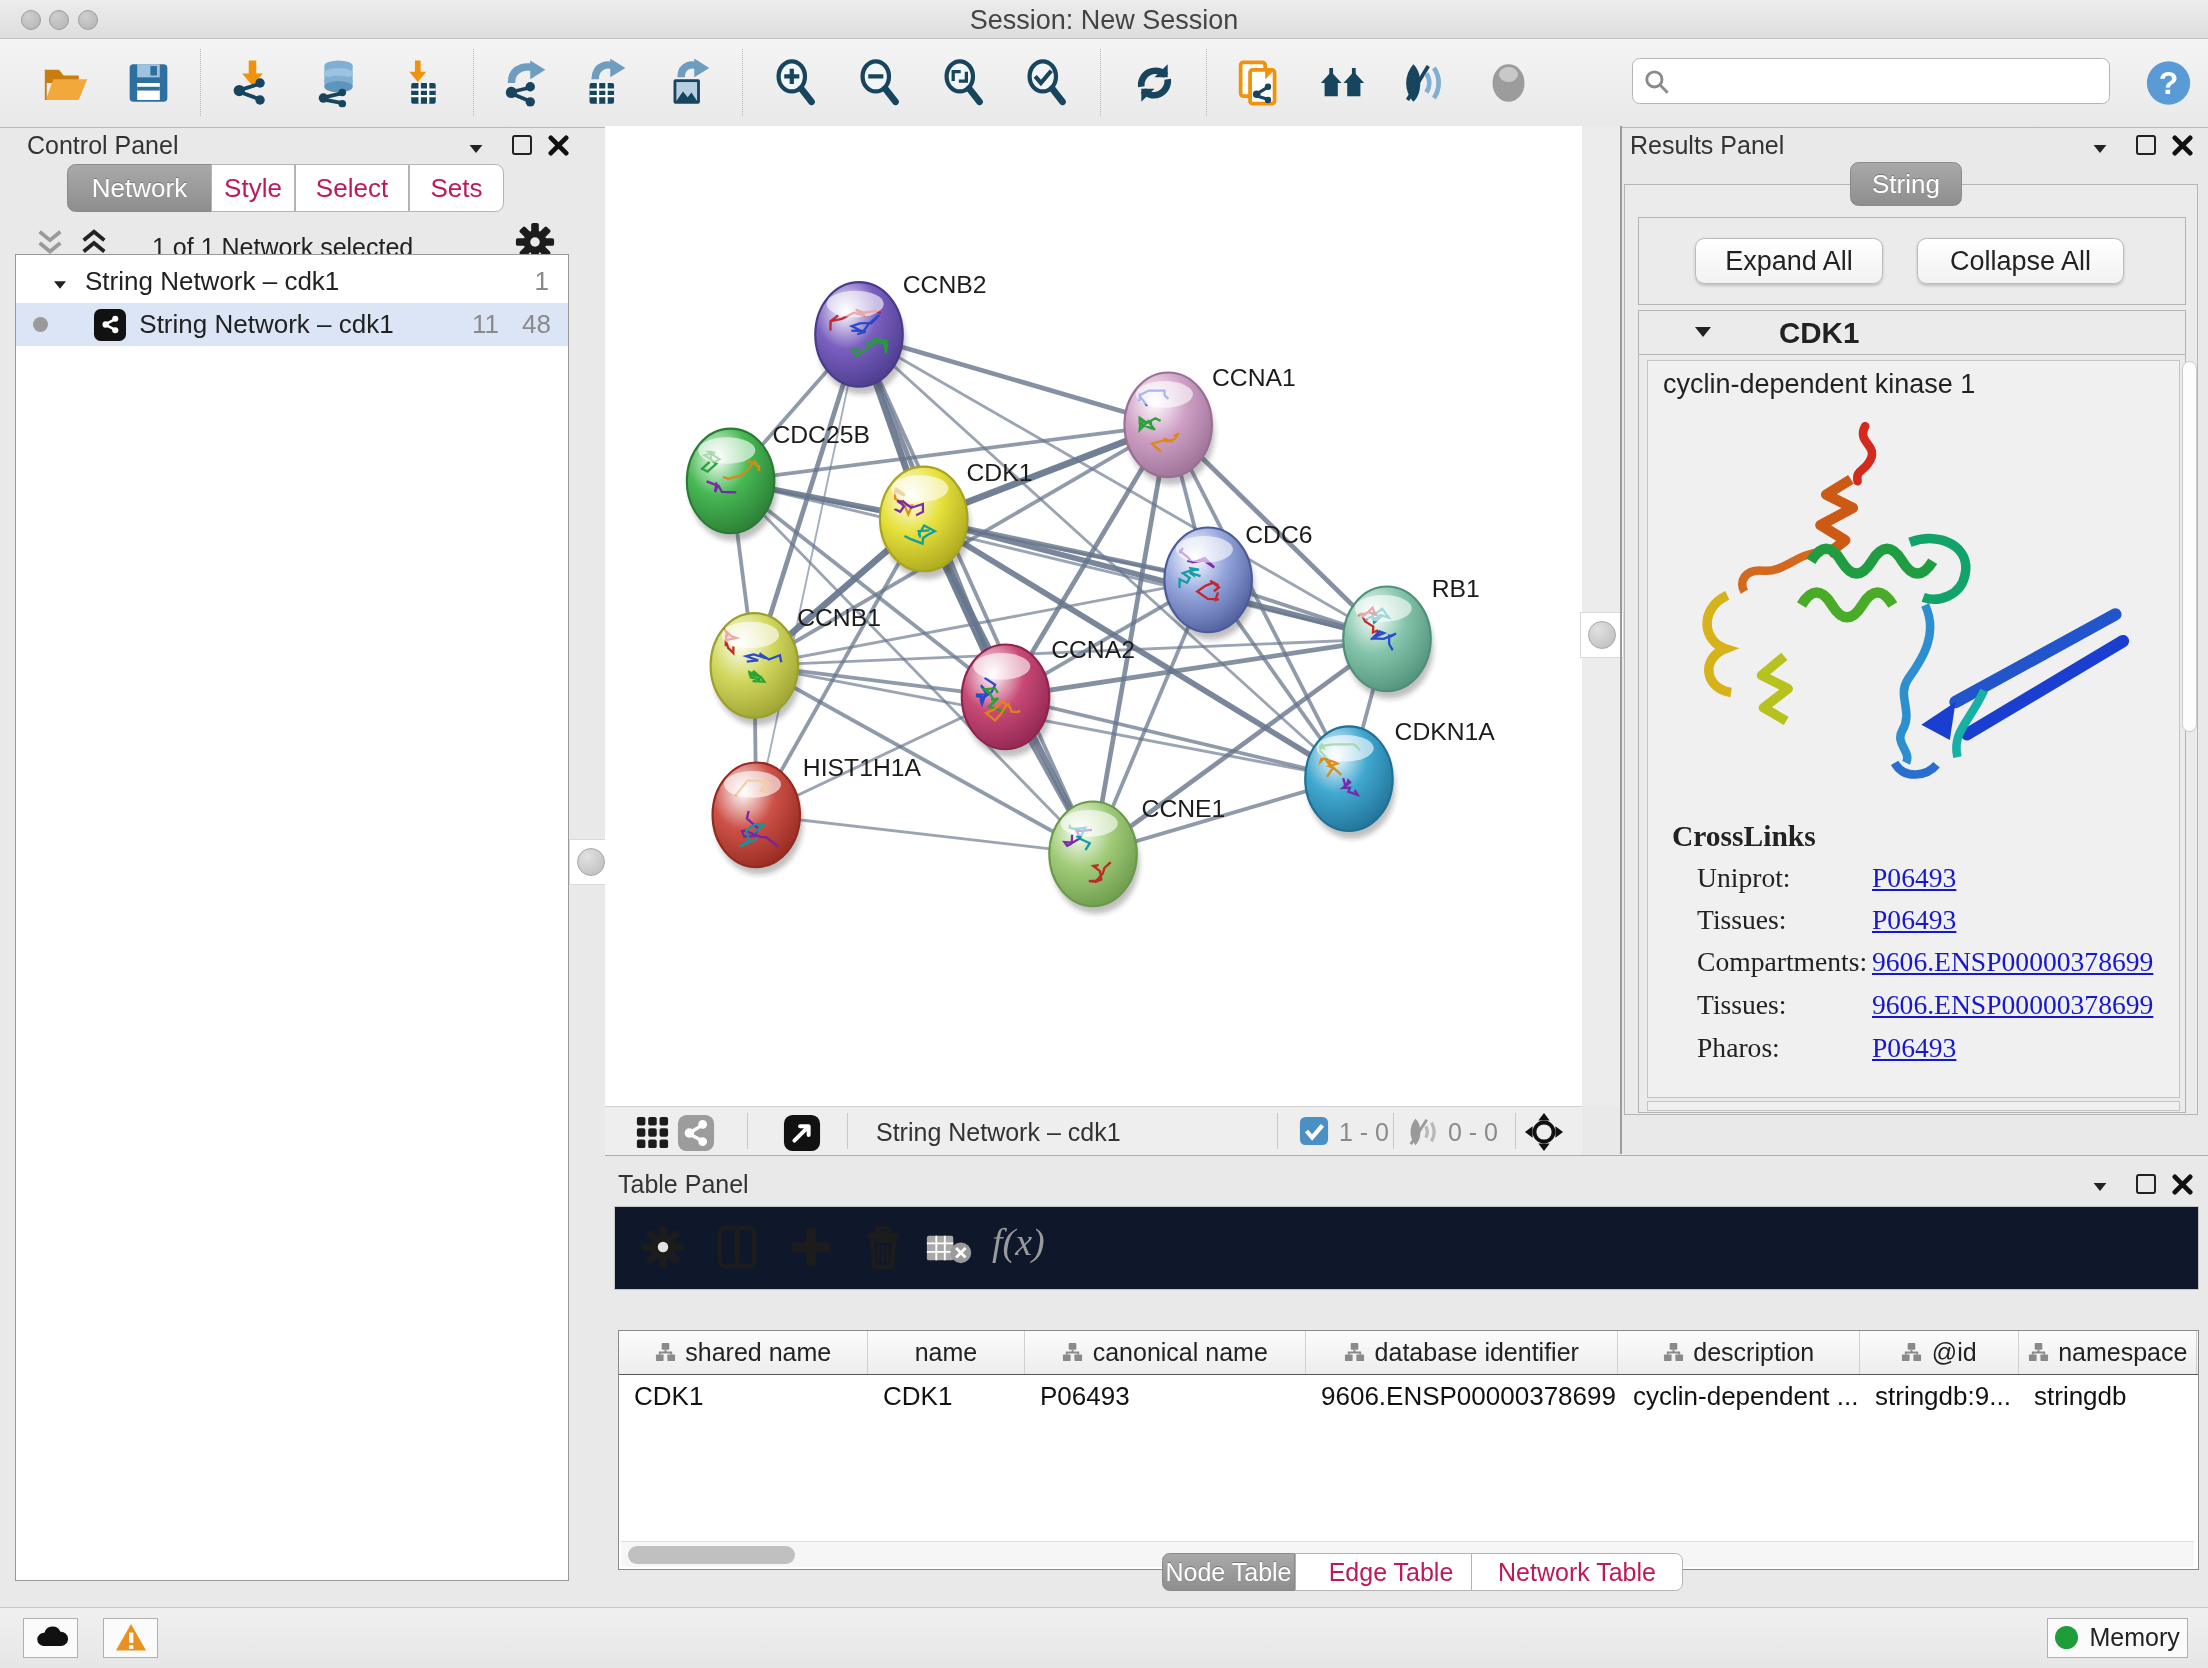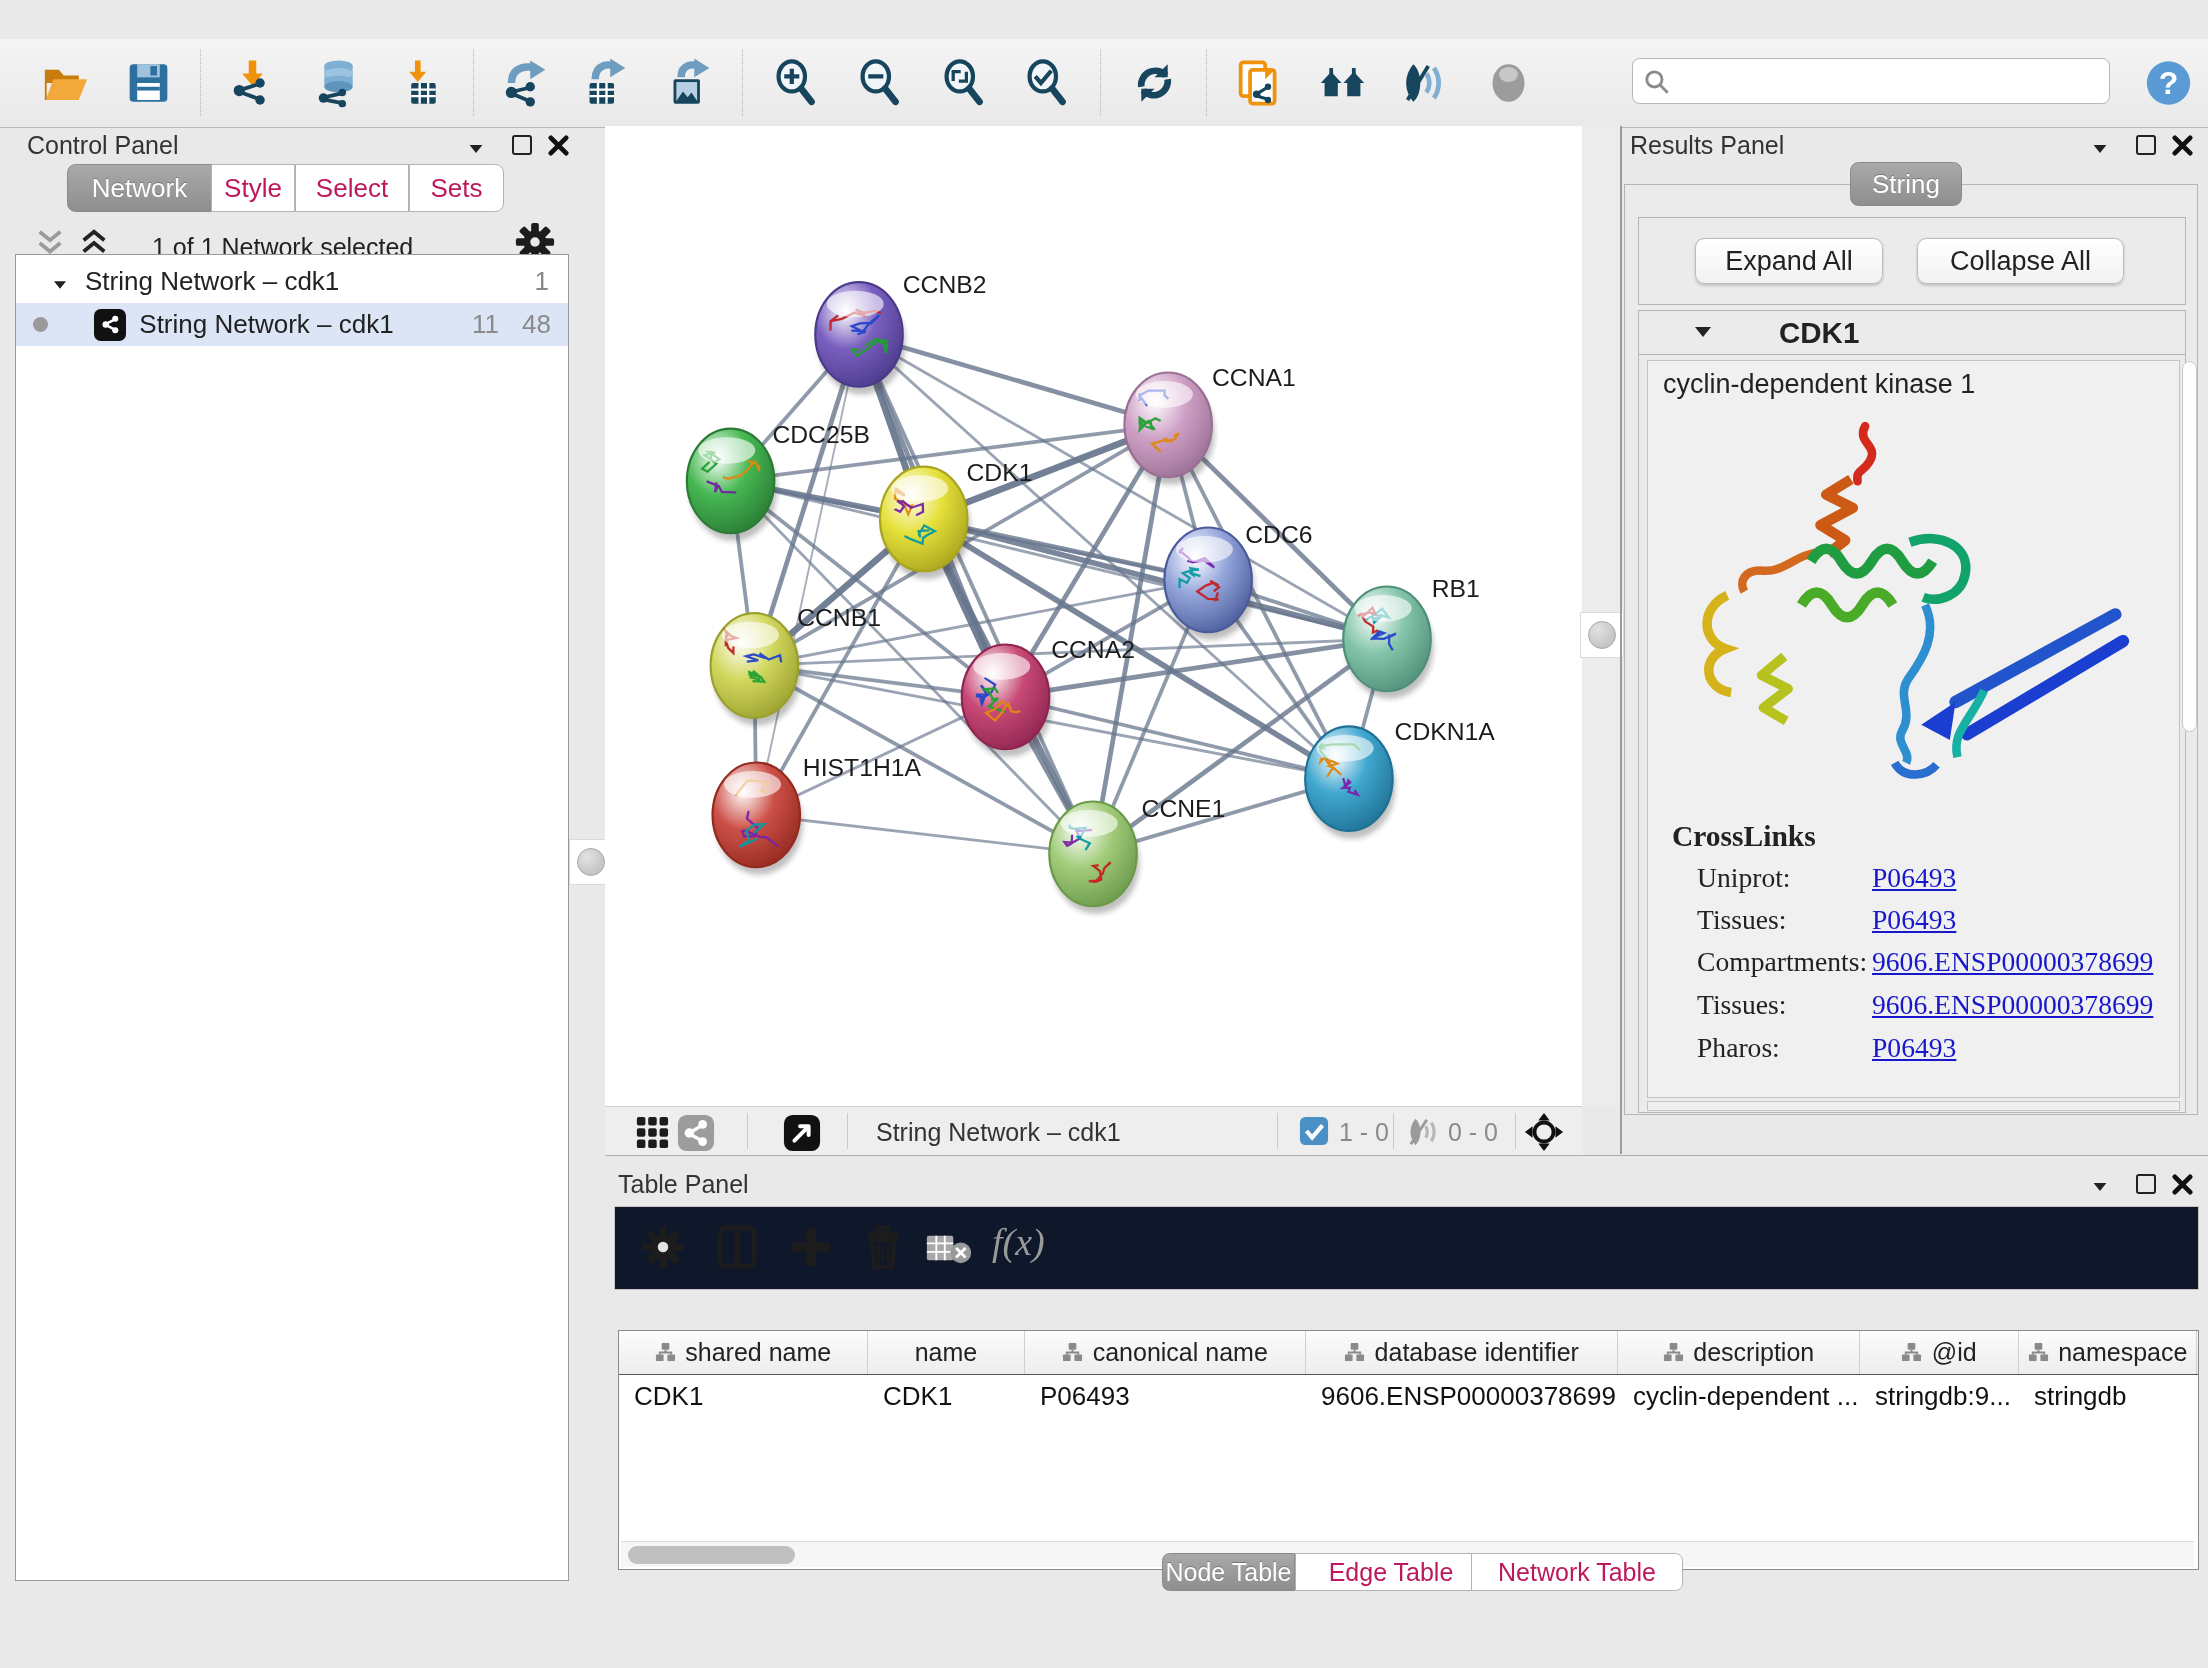--- a/index.html
+++ b/index.html
@@ -78,20 +78,26 @@
   .sb-btn{position:absolute;top:9.5px;height:40px;background:#fbfbfb;border:1.9px solid #b0b0b0;
           display:flex;align-items:center;justify-content:center;cursor:pointer;box-sizing:border-box;}
   
   .t{position:absolute;white-space:nowrap;}
 </style>
 </head>
 <body>
 
 <div id="app">
 
+  <div class="abs" id="titlebar">
+    <div class="tl" style="left:21px"></div>
+    <div class="tl" style="left:49px"></div>
+    <div class="tl" style="left:78px"></div>
+    <div id="win-title">Session: New Session</div>
+  </div>
 
   <div class="abs" id="toolbar">
     <span class="tbi" style="left:42px">
       <svg width="49" height="49" viewBox="0 0 52 52">
           <path d="M4 12 h14 l5 6 h16 v8 H4z" fill="#c87d0e"></path>
           <path d="M4 44 L12 22 h36 L39 44z" fill="#f3a83c"></path>
           <path d="M4 44 V12" stroke="#c87d0e" stroke-width="2"></path>
         </svg></span>
     <span class="tbi" style="left:124px">
       <svg width="49" height="49" viewBox="0 0 52 52">
@@ -744,15 +750,33 @@
       </div>
     <div id="tscroll">
         <div id="tthumb"></div>
       </div>
   </div>
 
   <div class="tab sel" style="left:1162px;top:1553px;width:133px;height:38px;font-size:25px;border-radius:7.6px 0 0 7.6px">Node Table</div>
   <div class="tab" style="left:1295px;top:1553px;width:192px;height:38px;font-size:25px">Edge Table</div>
   <div class="tab" style="left:1471px;top:1553px;width:212px;height:38px;font-size:25px;border-radius:0 7.6px 7.6px 0">Network Table</div>
 
+  <div class="abs" id="statusbar">
+    <div class="sb-btn" style="left:23px;width:55px">
+      <svg width="34" height="25" viewBox="0 0 36 26">
+          <path d="M10 22 a7 7 0 0 1 1-14 a9 9 0 0 1 17-1 a6.5 6.5 0 0 1 1 15z" fill="#111"></path>
+        </svg>
+      </div>
+    <div class="sb-btn" style="left:103px;width:55px">
+      <svg width="32" height="28.5" viewBox="0 0 34 30">
+          <path d="M17 1 L33 29 H1z" fill="#e89020"></path>
+          <rect x="15" y="10" width="4.5" height="11" fill="#fff"></rect>
+          <rect x="15" y="23.5" width="4.5" height="4" fill="#fff"></rect>
+        </svg>
+      </div>
+    <div class="sb-btn" style="left:2047px;width:141px">
+      <span style="width:23px;height:23px;border-radius:50%;background:#1f9d3a;display:inline-block;margin-right:11.4px"></span>
+      <span style="font-size:25px">Memory</span>
+    </div>
+  </div>
 
 </div>
 
 
 </body></html>

